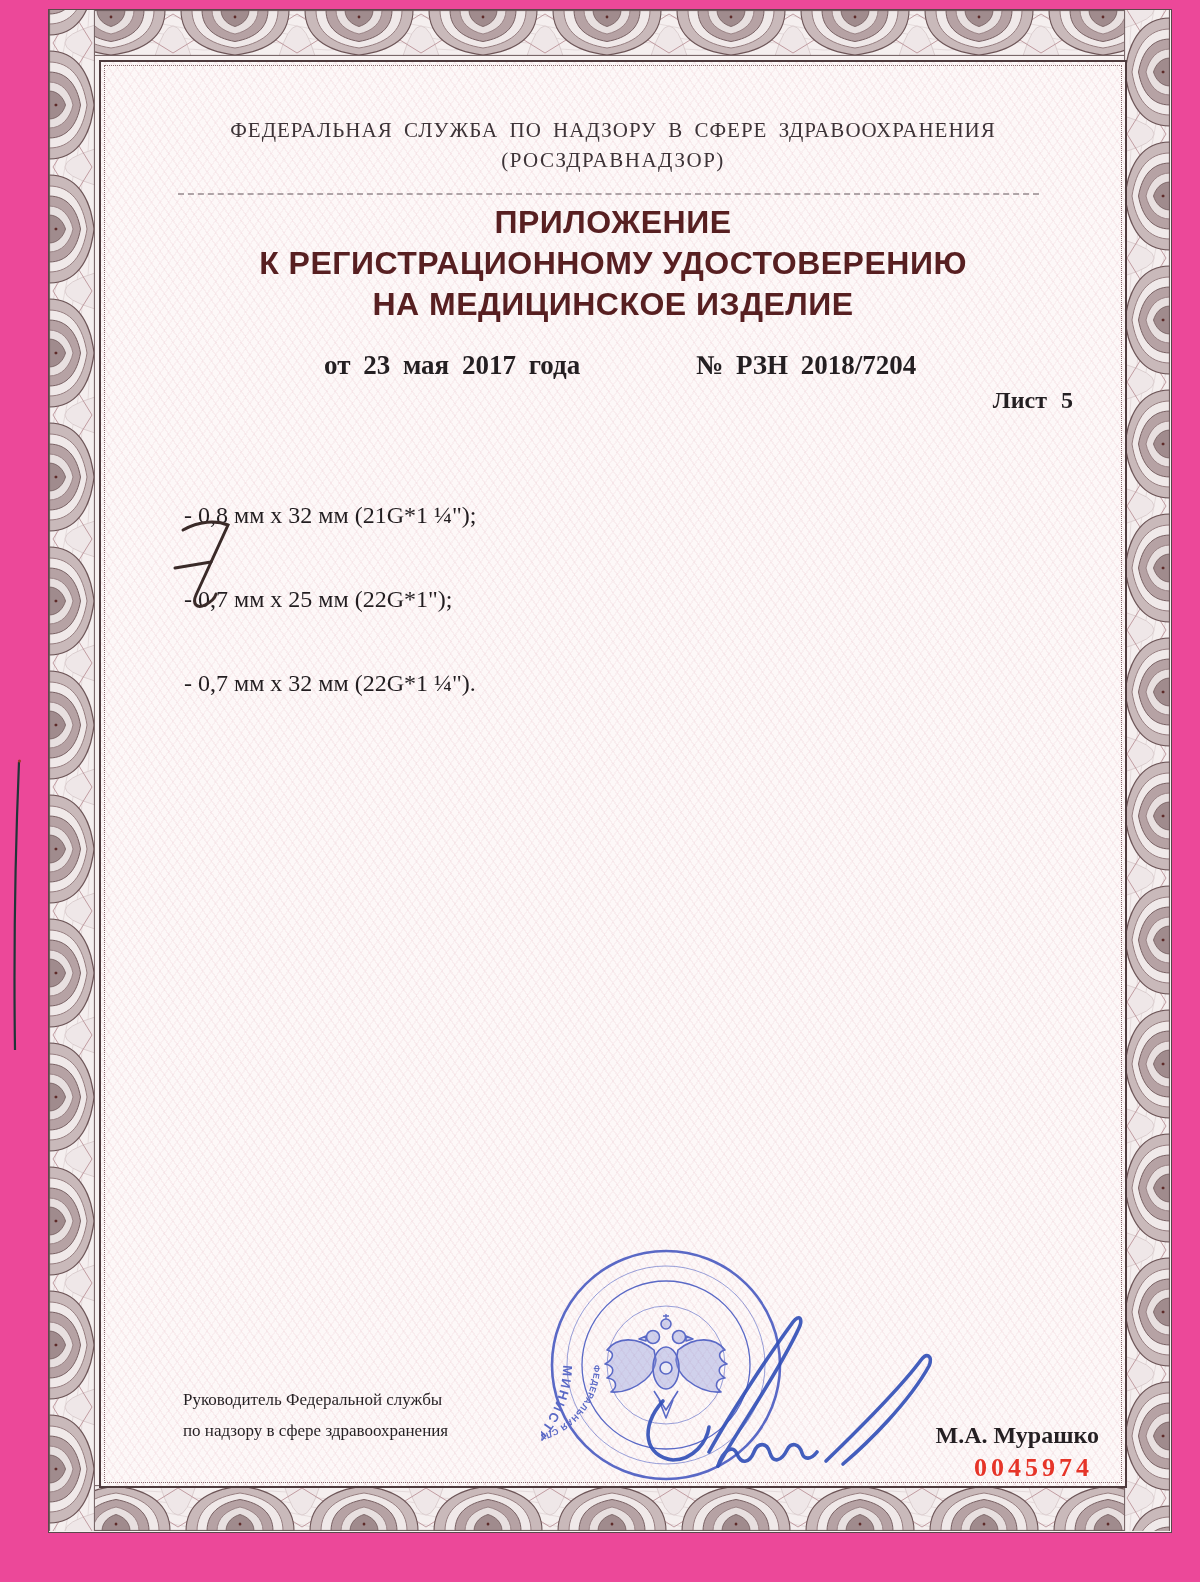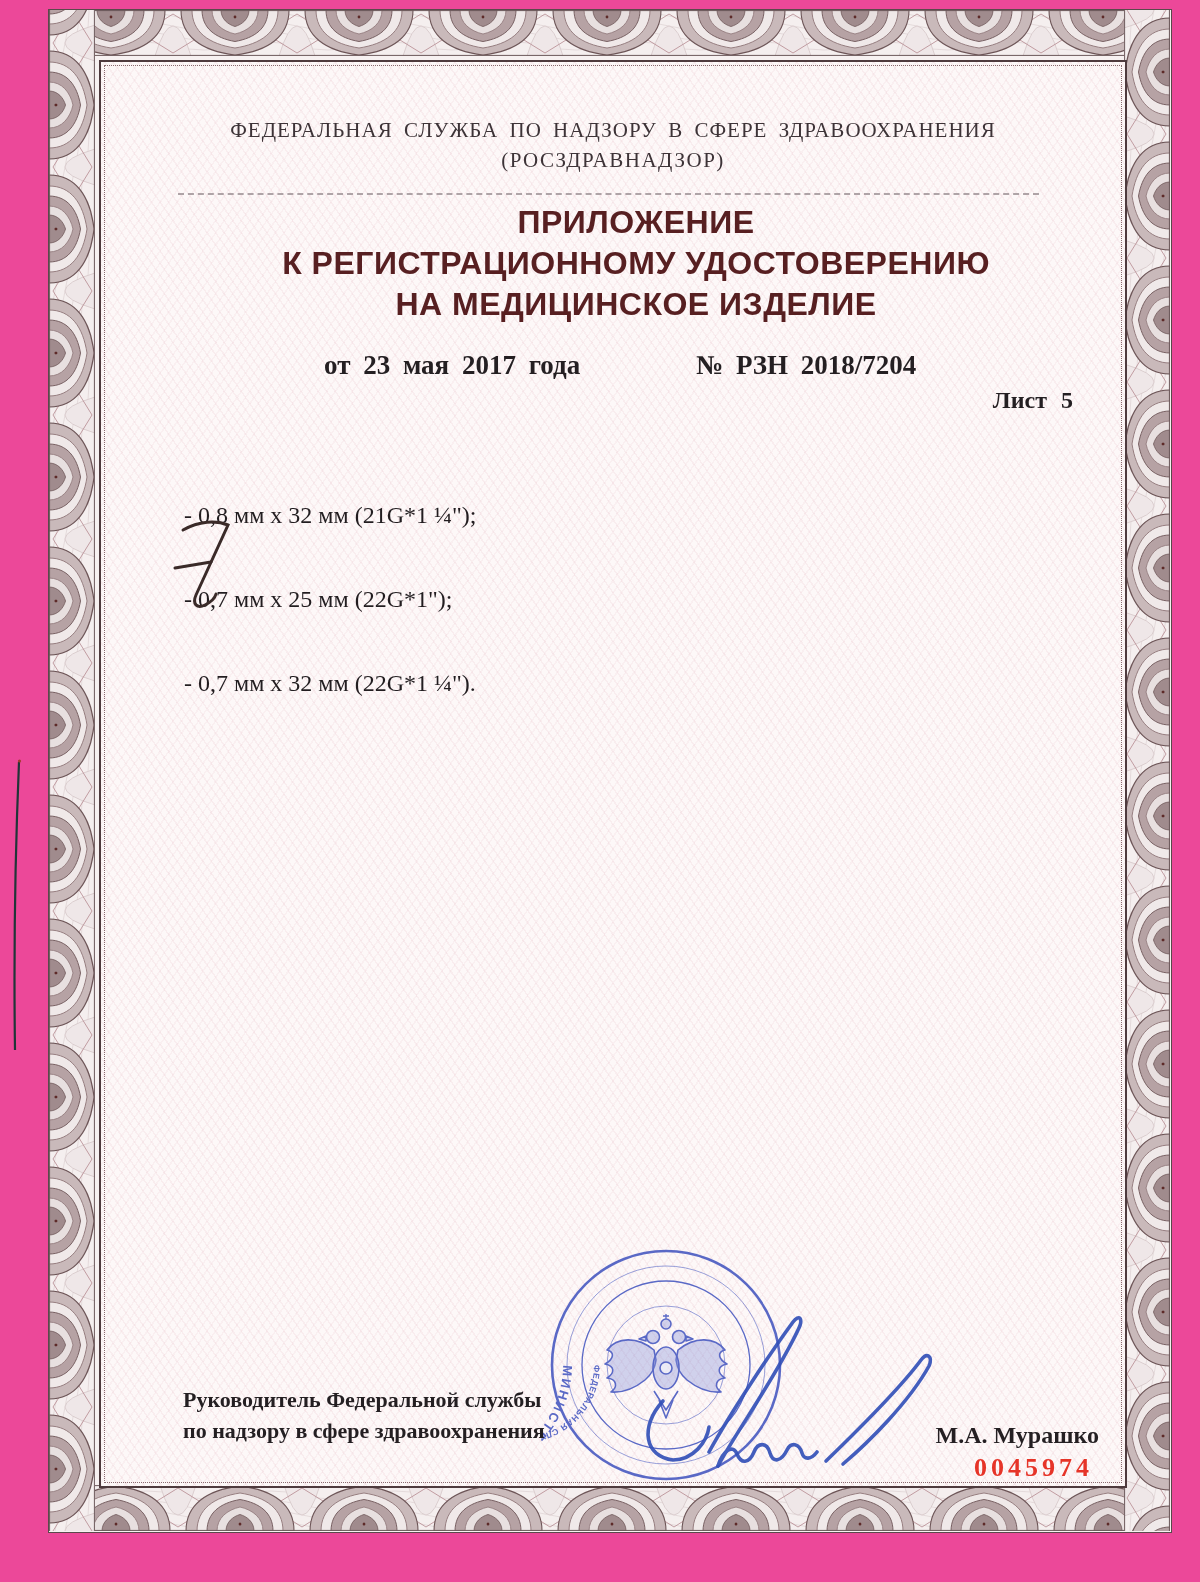--- a/index.html
+++ b/index.html
@@ -22,25 +22,25 @@
            repeating-linear-gradient(55deg, rgba(224,170,182,.14) 0 1.5px, rgba(0,0,0,0) 1.5px 7px),
            repeating-linear-gradient(-55deg, rgba(224,170,182,.11) 0 1.5px, rgba(0,0,0,0) 1.5px 7px);}
   .frame::before{content:"";position:absolute;left:3px;top:3px;right:3px;bottom:3px;
          border:1px dotted #8a6b6f;pointer-events:none;}
   
   .abs{position:absolute;}
   .agency{width:100%;text-align:center;color:#3d3337;font-size:21px;line-height:28px;
           letter-spacing:1px;word-spacing:5px;}
   .rule{border-top:2px dashed #9c9094;height:0;opacity:.8;}
   .doc-title{width:100%;text-align:center;color:#571f21;font-weight:bold;
-             font-family:"Liberation Sans", sans-serif;font-size:32px;line-height:41px;letter-spacing:.5px;padding-left:23px;}
+             font-family:"Liberation Sans", sans-serif;font-size:32px;line-height:41px;letter-spacing:.5px;}
   .date-row{font-weight:bold;font-size:27px;color:#241f22;word-spacing:6px;}
   .sheet{font-weight:bold;font-size:24px;color:#241f22;word-spacing:8px;}
   .items{font-size:24px;line-height:28px;color:#221d20;white-space:pre;}
-  .signer{font-weight:bold;font-size:22px;line-height:31px;color:#241f22;}
+  .signer{font-weight:normal;font-size:17px;line-height:31px;color:#241f22;}
   .name{font-weight:bold;font-size:24px;color:#241f22;}
   .serial{font-weight:bold;font-size:26px;letter-spacing:4px;color:#e63428;}
   .stampwrap{filter:blur(.4px);opacity:.88;}
   .sig{filter:blur(.2px);}
 </style>
 </head>
 <body>
 
 <div class="canvas">
 

